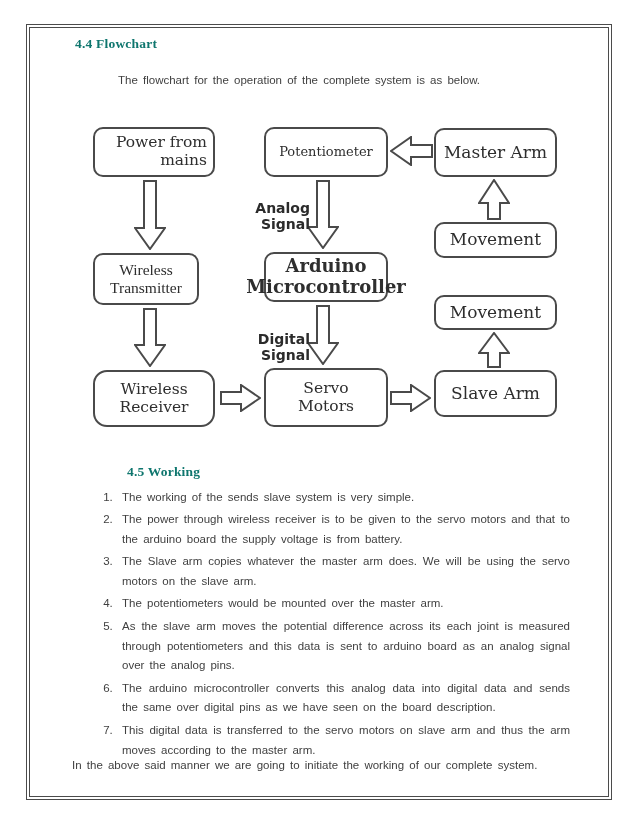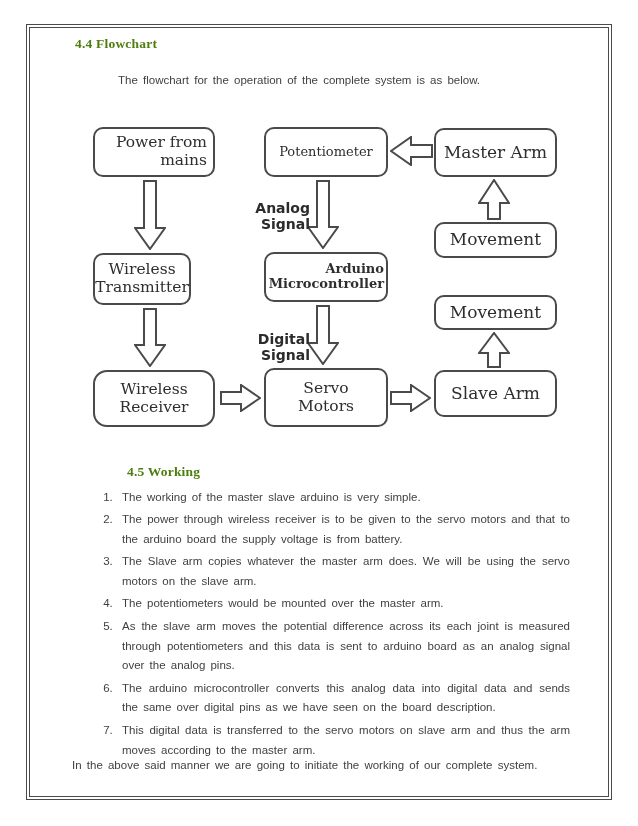--- a/index.html
+++ b/index.html
@@ -1,30 +1,30 @@
 <!DOCTYPE html>
 <html><head>
 <meta charset="utf-8">
 <style>
   html,body{margin:0;padding:0;background:#ffffff;}
   .canvas{position:relative;width:638px;height:826px;background:#ffffff;overflow:hidden;
           font-family:"Liberation Sans",sans-serif;color:#3d3d3d;}
   .page{position:absolute;left:26px;top:24px;width:586px;height:776px;
         border:4px double #4b4b4b;box-sizing:border-box;background:#ffffff;}
   .h-serif{position:absolute;margin:0;font-family:"Liberation Serif",serif;
-           font-weight:bold;font-size:13.5px;color:#4d7c0f;letter-spacing:0.2px;}
+           font-weight:bold;font-size:13.5px;color:#0f766e;letter-spacing:0.2px;}
   .body-text{font-size:11.5px;line-height:19.8px;color:#3f3f3f;word-spacing:2px;}
   .intro{position:absolute;margin:15px;}
   
   .fc-box{position:absolute;box-sizing:border-box;border:2px solid #4a4a4a;border-radius:10px;
           background:#ffffff;display:flex;align-items:center;justify-content:center;
           text-align:center;font-family:"DejaVu Serif",serif;color:#2e2e2e;
           font-size:15.5px;line-height:1.15;padding:0 6px;}
   .fc-big{font-size:17px;}
-  .fc-bold{font-weight:bold;font-size:13px;padding:0 2px;text-align:right;}
+  .fc-bold{font-weight:bold;font-size:18px;padding:0 2px;}
   .fc-narrow{padding:0 20px;}
   .fc-tight{padding:0 1px;font-size:13px;}
   .fc-arrow{position:absolute;}
   .fc-arrow path{fill:#ffffff;stroke:#4a4a4a;stroke-width:2;stroke-linejoin:miter;}
   .fc-label{position:absolute;font-family:"DejaVu Sans",sans-serif;font-weight:bold;
             font-size:14px;color:#2b2b2b;text-align:right;}
   
   .working-list{position:absolute;left:0;top:460px;width:540px;}
   .working-list ol{margin:0;padding:0 0 0 88px;}
   .working-list li{text-align:justify;margin:0 0 2.5px 0;padding-left:4px;}
@@ -38,21 +38,21 @@
 
     <h2 class="h-serif" style="left:45px;top:8px;">4.4 Flowchart</h2>
     <p class="intro body-text" style="left:73px;top:28px;width:480px;">The flowchart for the operation of the complete system is as below.</p>
 
     <div>
 
       <div class="fc-box" style="left:63px;top:99px;width:122px;height:50px;text-align:right;">Power from mains</div>
       <div class="fc-box fc-tight" style="left:234px;top:99px;width:124px;height:50px;">Potentiometer</div>
       <div class="fc-box fc-big" style="left:404px;top:100px;width:123px;height:49px;">Master Arm</div>
       <div class="fc-box fc-big" style="left:404px;top:194px;width:123px;height:36px;">Movement</div>
-      <div class="fc-box" style="left:63px;top:225px;width:98px;height:52px;">Wireless Transmitter</div>
+      <div class="fc-box" style="left:63px;top:225px;width:106px;height:52px;font-family:Liberation Serif, serif;">Wireless Transmitter</div>
       <div class="fc-box fc-bold" style="left:234px;top:224px;width:124px;height:50px;">Arduino Microcontroller</div>
       <div class="fc-box fc-big" style="left:404px;top:267px;width:123px;height:35px;">Movement</div>
       <div class="fc-box" style="left:63px;top:342px;width:122px;height:57px;border-radius:14px;">Wireless Receiver</div>
       <div class="fc-box fc-narrow" style="left:234px;top:340px;width:124px;height:59px;">Servo Motors</div>
       <div class="fc-box fc-big" style="left:404px;top:342px;width:123px;height:47px;">Slave Arm</div>
 
       <svg class="fc-arrow" style="left:104px;top:152px;" width="32" height="70" viewBox="0 0 32 70">
         <path d="M10 1 H22 V48 H31 L16 69 L1 48 H10 Z"></path>
         </svg>
       <svg class="fc-arrow" style="left:277px;top:152px;" width="32" height="69" viewBox="0 0 32 69">
@@ -81,21 +81,21 @@
         </svg>
 
       <div class="fc-label" style="left:176px;top:172px;width:104px;">Analog Signal</div>
       <div class="fc-label" style="left:176px;top:303px;width:104px;">Digital Signal</div>
     </div>
 
     <h2 class="h-serif" style="left:59px;top:436px;margin-left:38px;">4.5 Working</h2>
 
     <div class="working-list body-text">
       <ol>
-        <li>The working of the master slave arduino is very simple.</li>
+        <li>The working of the sends slave system is very simple.</li>
         <li>The power through wireless receiver is to be given to the servo motors and that to the arduino board the supply voltage is from battery.</li>
         <li>The Slave arm copies whatever the master arm does. We will be using the servo motors on the slave arm.</li>
         <li>The potentiometers would be mounted over the master arm.</li>
         <li>As the slave arm moves the potential difference across its each joint is measured through potentiometers and this data is sent to arduino board as an analog signal over the analog pins.</li>
         <li>The arduino microcontroller converts this analog data into digital data and sends the same over digital pins as we have seen on the board description.</li>
         <li>This digital data is transferred to the servo motors on slave arm and thus the arm moves according to the master arm.</li>
       </ol>
     </div>
 
     <p class="closing body-text">In the above said manner we are going to initiate the working of our complete system.</p>

